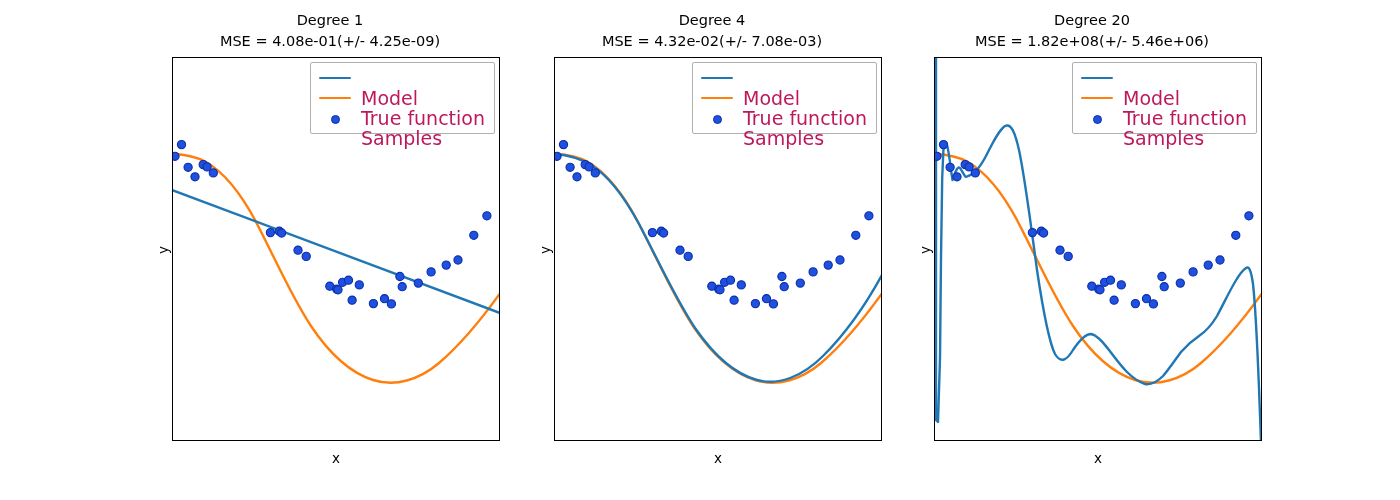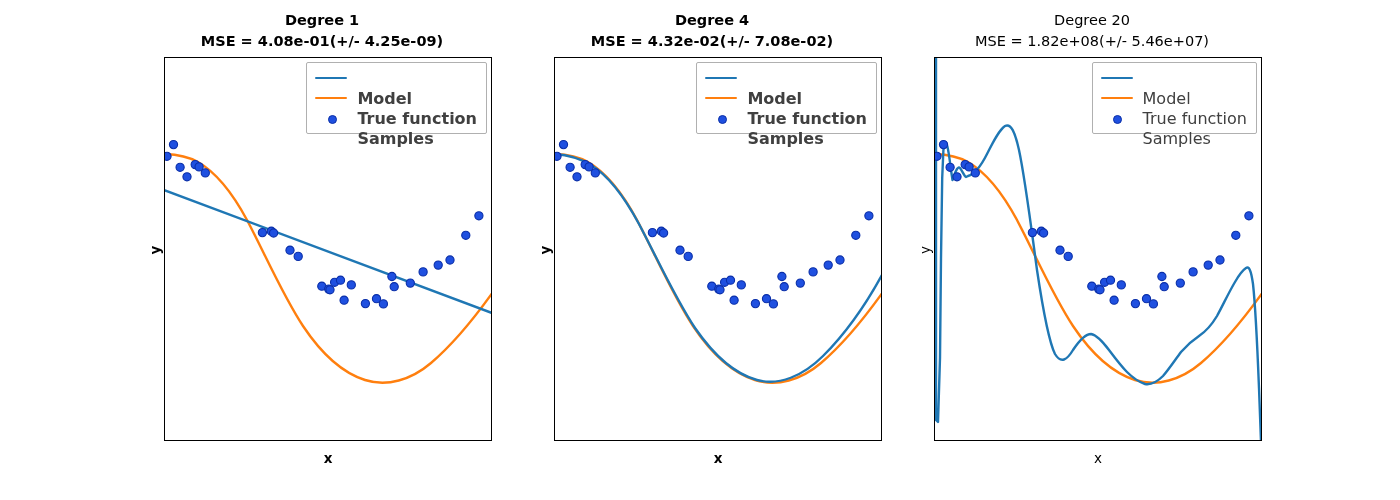--- a/index.html
+++ b/index.html
@@ -13,28 +13,28 @@
   .xlabel{position:absolute;text-align:center;font-size:13.5px;color:#000;}
   .ylabel{position:absolute;font-size:13.5px;color:#000;
     transform:rotate(-90deg);transform-origin:center center;white-space:nowrap;}
   .legend{position:absolute;background:#fff;border:0.9px solid #b0b0b0;border-radius:2px;
     padding:5px 9px 5px 7px;box-sizing:border-box;}
   .legend-row{display:flex;align-items:center;height:20px;}
   .legend-key{width:34px;height:20px;position:relative;margin-right:9px;flex:none;}
   .legend-line{position:absolute;left:1px;right:1px;top:9px;height:2.4px;border-radius:1px;}
   .legend-dot{position:absolute;left:50%;top:50%;width:7px;height:7px;margin-left:-3.5px;
     margin-top:-3.5px;border-radius:50%;}
-  .legend-label{font-size:16px;color:#404040;white-space:nowrap;margin-top:40px;}
+  .legend-label{font-size:19px;color:#be185d;white-space:nowrap;margin-top:40px;}
 </style>
 </head>
 <body>
 
 <div id="figure">
 
-  <div class="panel" style="left:142px;width:360px;font-weight:bold;">
+  <div class="panel" style="left:150px;width:360px;">
 
     <div class="panel-title"><span>Degree 1</span><br><span>MSE = 4.08e-01(+/- 4.25e-09)</span></div>
 
     <div class="axes" style="left:22px;top:57px;width:328px;height:384px;">
       <svg width="328" height="384" viewBox="0 0 328 384">
 
         <path d="M0,96 C12,96.5 24,99 33,104 C52,115 68,136 82,162 C100,196 118,238 138,268
                  C156,295 178,315 200,322 C222,329 246,322 266,305 C286,288 308,262 328,234" fill="none" stroke="#ff7f0e" stroke-width="2.4" stroke-linecap="round"></path>
 
         <line x1="0" y1="132.4" x2="328" y2="255.4" stroke="#1f77b4" stroke-width="2.4" stroke-linecap="round"></line>
@@ -92,23 +92,23 @@
             </span>
           <span class="legend-label">Samples</span>
         </div>
       </div>
     </div>
 
     <div class="xlabel" style="left:22px;width:328px;top:450px;">x</div>
     <div class="ylabel" style="left:-7px;top:242px;width:40px;text-align:center;">y</div>
   </div>
 
-  <div class="panel" style="left:532px;width:360px;font-weight:bold;">
-
-    <div class="panel-title"><span>Degree 4</span><br><span>MSE = 4.32e-02(+/- 7.08e-02)</span></div>
+  <div class="panel" style="left:532px;width:360px;">
+
+    <div class="panel-title"><span>Degree 4</span><br><span>MSE = 4.32e-02(+/- 7.08e-03)</span></div>
 
     <div class="axes" style="left:22px;top:57px;width:328px;height:384px;">
       <svg width="328" height="384" viewBox="0 0 328 384">
         <path d="M0,96 C12,96.5 24,99 33,104 C52,115 68,136 82,162 C100,196 118,238 138,268
                  C156,295 178,315 200,322 C222,329 246,322 266,305 C286,288 308,262 328,234" fill="none" stroke="#ff7f0e" stroke-width="2.4" stroke-linecap="round"></path>
         <path d="M0,96 C13,97 26,101 36,107 C54,118 70,140 84,166 C102,200 120,240 140,270
                  C158,296 180,316 202,322 C224,328 248,318 268,298 C288,278 308,252 328,215" fill="none" stroke="#1f77b4" stroke-width="2.4" stroke-linecap="round"></path>
         <g fill="#1f50e0" stroke="#0b2fa8" stroke-width="1.1">
           <circle cx="2" cy="98.3" r="4.1"></circle>
             <circle cx="8.5" cy="86.6" r="4.1"></circle>
@@ -164,21 +164,21 @@
         </div>
       </div>
     </div>
 
     <div class="xlabel" style="left:22px;width:328px;top:450px;">x</div>
     <div class="ylabel" style="left:-7px;top:242px;width:40px;text-align:center;">y</div>
   </div>
 
   <div class="panel" style="left:912px;width:360px;">
 
-    <div class="panel-title"><span>Degree 20</span><br><span>MSE = 1.82e+08(+/- 5.46e+07)</span></div>
+    <div class="panel-title"><span>Degree 20</span><br><span>MSE = 1.82e+08(+/- 5.46e+06)</span></div>
 
     <div class="axes" style="left:22px;top:57px;width:328px;height:384px;">
       <svg width="328" height="384" viewBox="0 0 328 384">
         <path d="M0,96 C12,96.5 24,99 33,104 C52,115 68,136 82,162 C100,196 118,238 138,268
                  C156,295 178,315 200,322 C222,329 246,322 266,305 C286,288 308,262 328,234" fill="none" stroke="#ff7f0e" stroke-width="2.4" stroke-linecap="round"></path>
         <path d="M1,-12 L1,362 L3,364 L5,300 L6,200 L7.2,120 L8.4,92 L10,85
                  C12,82 14,96 16,112 L17.5,122 L19,118 C21,112 23,108 25,110
                  C27.5,113 29,118 31,119 L33,118
                  C40,116 46,108 52,96 C58,84 64,72 70,68
                  C76,65 80,74 84,92 C90,120 96,168 102,212

